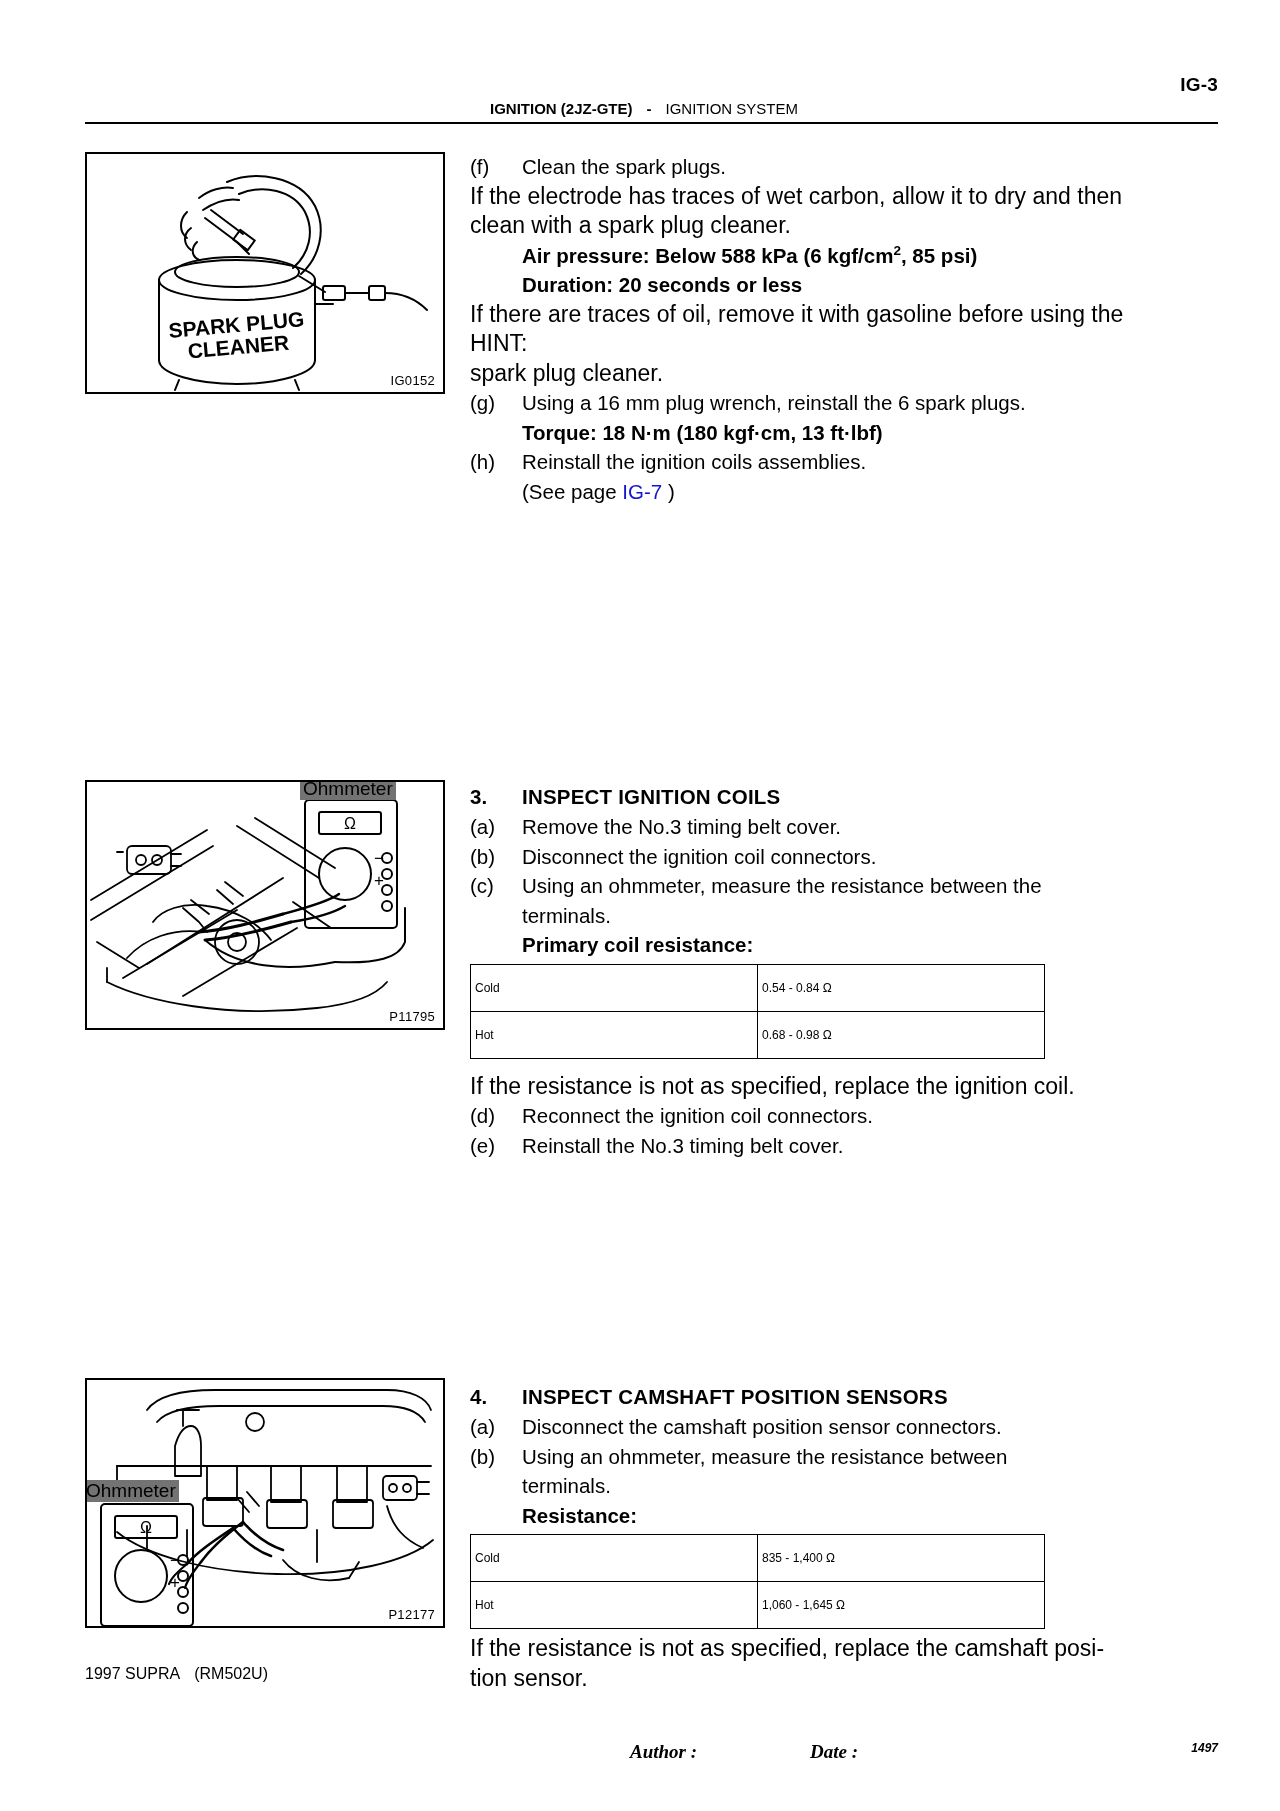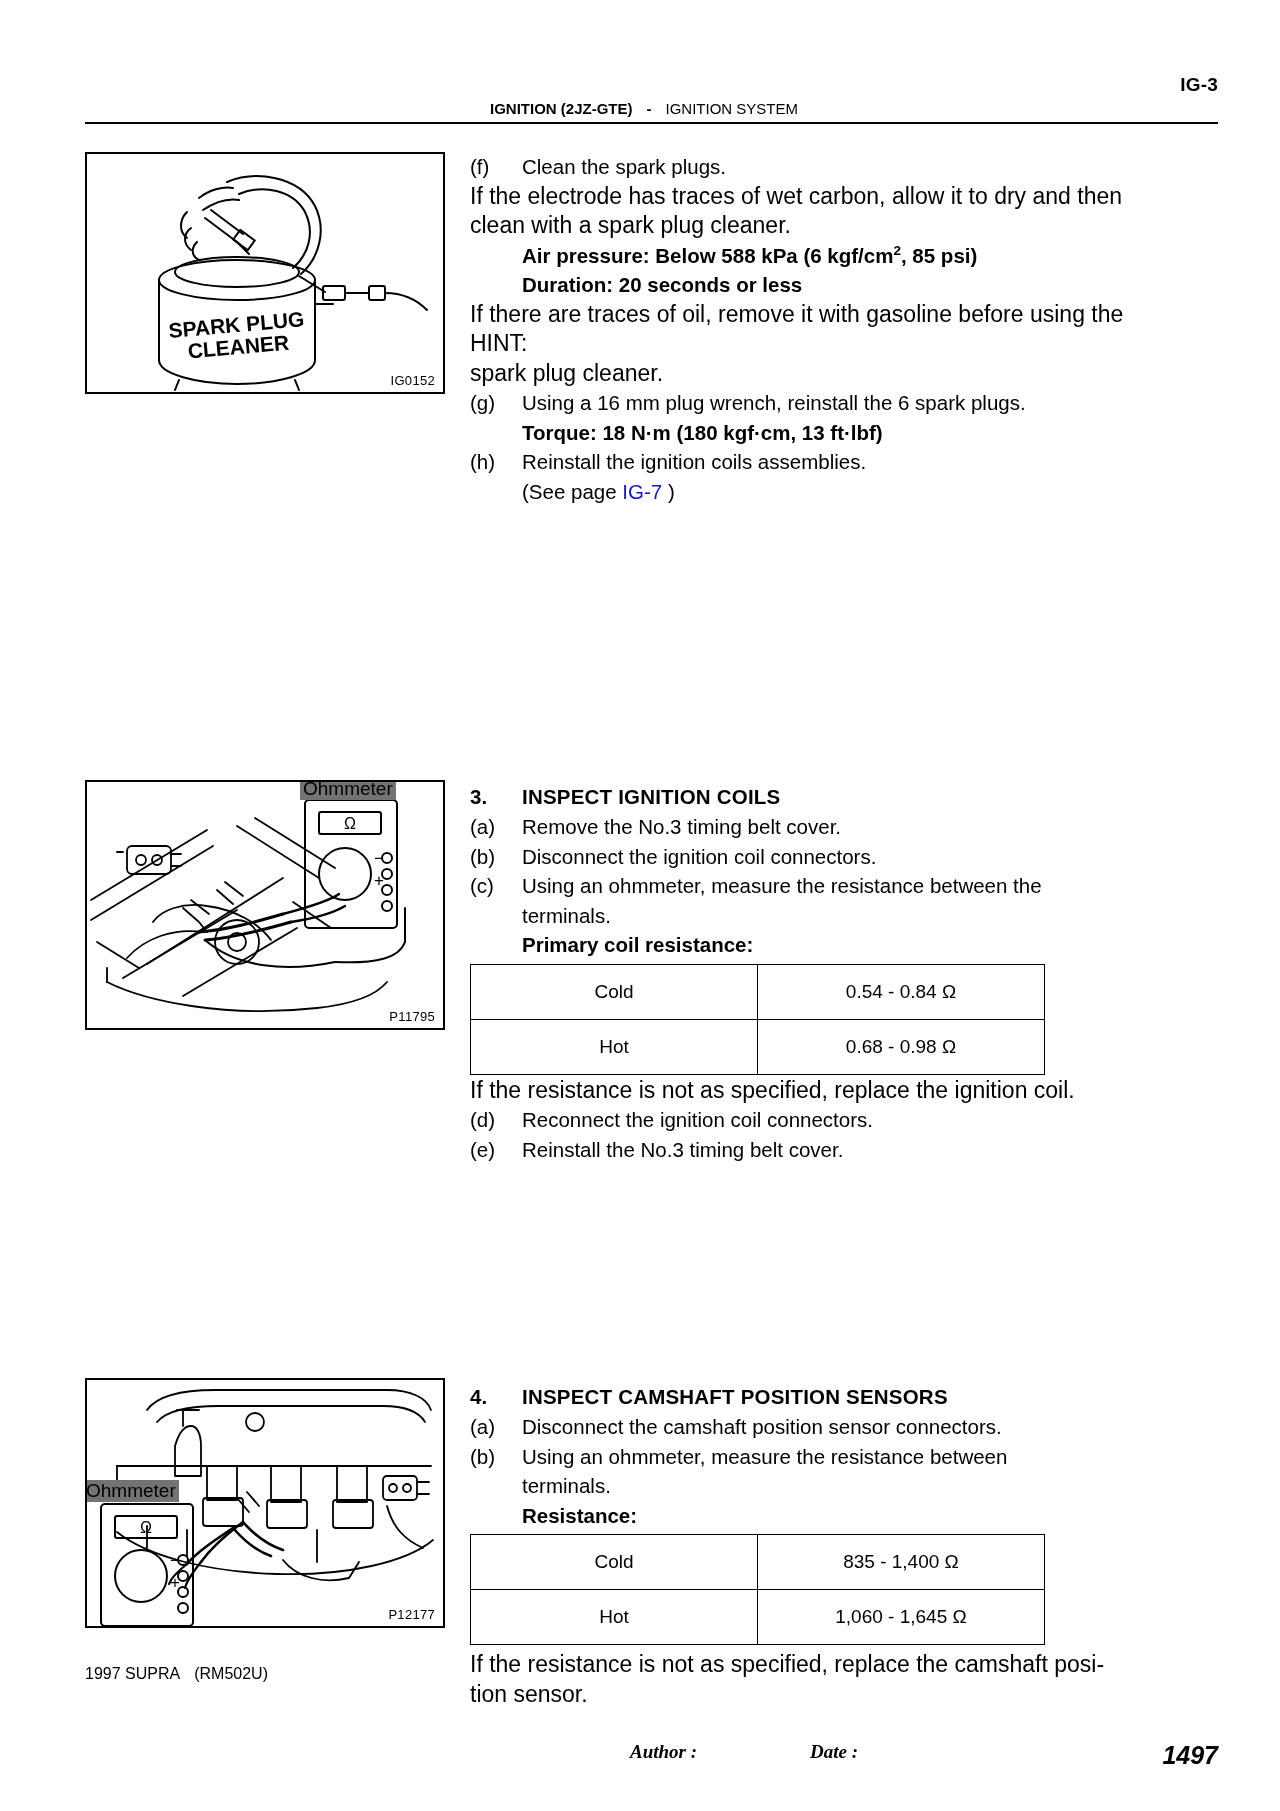--- a/index.html
+++ b/index.html
@@ -107,22 +107,22 @@
   
   table.spec {
     border-collapse: collapse;
     width: 100%;
     margin-top: 4px;
     table-layout: fixed;
   }
   table.spec td {
     border: 1.6px solid #000;
     height: 34px;
-    font-size: 19px;
-    text-align: center;
+    font-size: 12px;
+    text-align: left;
     vertical-align: middle;
     padding: 16px 4px;
   }
   table.spec td.c1 { width: 50%; }
 
   
   .footer-left {
     position: absolute;
     left: 85px; bottom: 128px;
     font-size: 16px;
@@ -133,21 +133,21 @@
     position: absolute;
     left: 85px; right: 62px; bottom: 40px;
     height: 30px;
     font-family: "Liberation Serif", serif;
     font-size: 19px;
     font-weight: bold;
     font-style: italic;
   }
   .footer-bar .author { position: absolute; left: 545px; top: 0; }
   .footer-bar .date   { position: absolute; left: 725px; top: 0; }
-  .footer-bar .pg     { position: absolute; right: 0; top: 0; font-family: "Liberation Sans", sans-serif; font-size: 25px; margin-left: 12px; }
+  .footer-bar .pg     { position: absolute; right: 0; top: 0; font-family: "Liberation Sans", sans-serif; font-size: 12px; margin-left: 12px; }
 
   svg { display: block; }
 </style>
 </head>
 <body>
 
 <div class="page">
 
   <div class="page-num">IG-3</div>
   <div class="header-row">
@@ -316,21 +316,21 @@
         <tr>
           <td class="c1">Cold</td>
           <td>0.54 - 0.84 Ω</td>
         </tr>
         <tr>
           <td class="c1">Hot</td>
           <td>0.68 - 0.98 Ω</td>
         </tr>
       </tbody>
     </table>
-    <div class="line" style="margin-top:1px;">If the resistance is not as specified, replace the ignition coil.</div>
+    <div class="line" style="margin-top:13px;">If the resistance is not as specified, replace the ignition coil.</div>
     <div class="bullet">
       <span class="mark">(d)</span>
       <span>Reconnect the ignition coil connectors.</span>
     </div>
     <div class="bullet">
       <span class="mark">(e)</span>
       <span>Reinstall the No.3 timing belt cover.</span>
     </div>
   </div>
 

